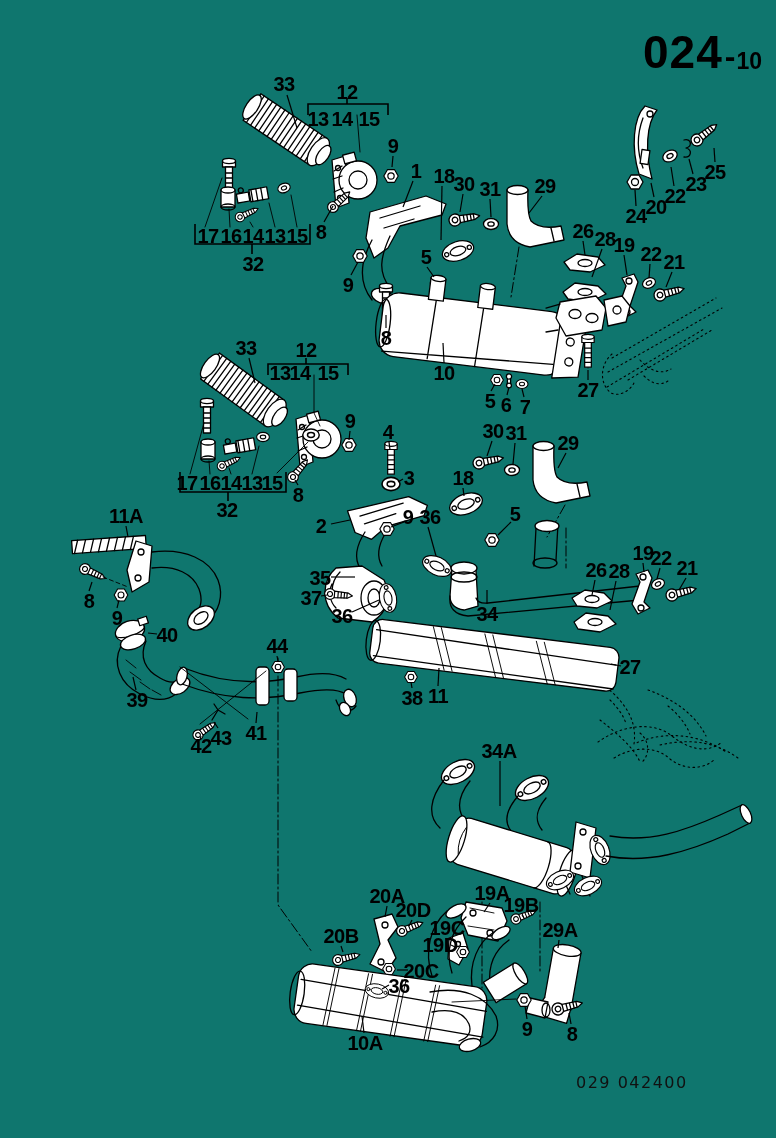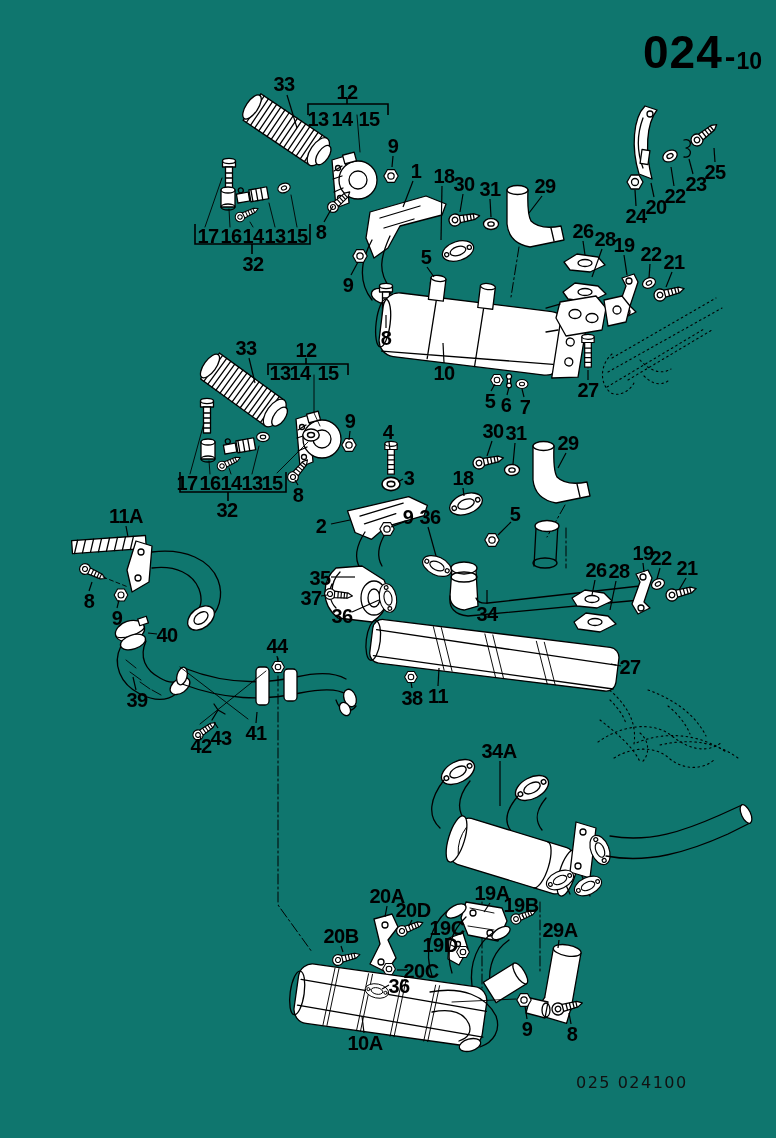--- a/index.html
+++ b/index.html
@@ -548,14 +548,14 @@
         <text x="399" y="993" text-anchor="middle" class="plabel">36</text>
         <polyline points="364,1033 362,1016" class="leader"></polyline>
         <text x="365" y="1050" text-anchor="middle" class="plabel">10A</text>
         <polyline points="527,1019 525,1006" class="leader"></polyline>
         <text x="527" y="1036" text-anchor="middle" class="plabel">9</text>
         <polyline points="571,1024 569,1013" class="leader"></polyline>
         <text x="572" y="1041" text-anchor="middle" class="plabel">8</text>
       </g>
   </svg>
 
-  <div class="ftr">025 024100</div>
+  <div class="ftr">029 042400</div>
 </div>
 
 </body></html>

